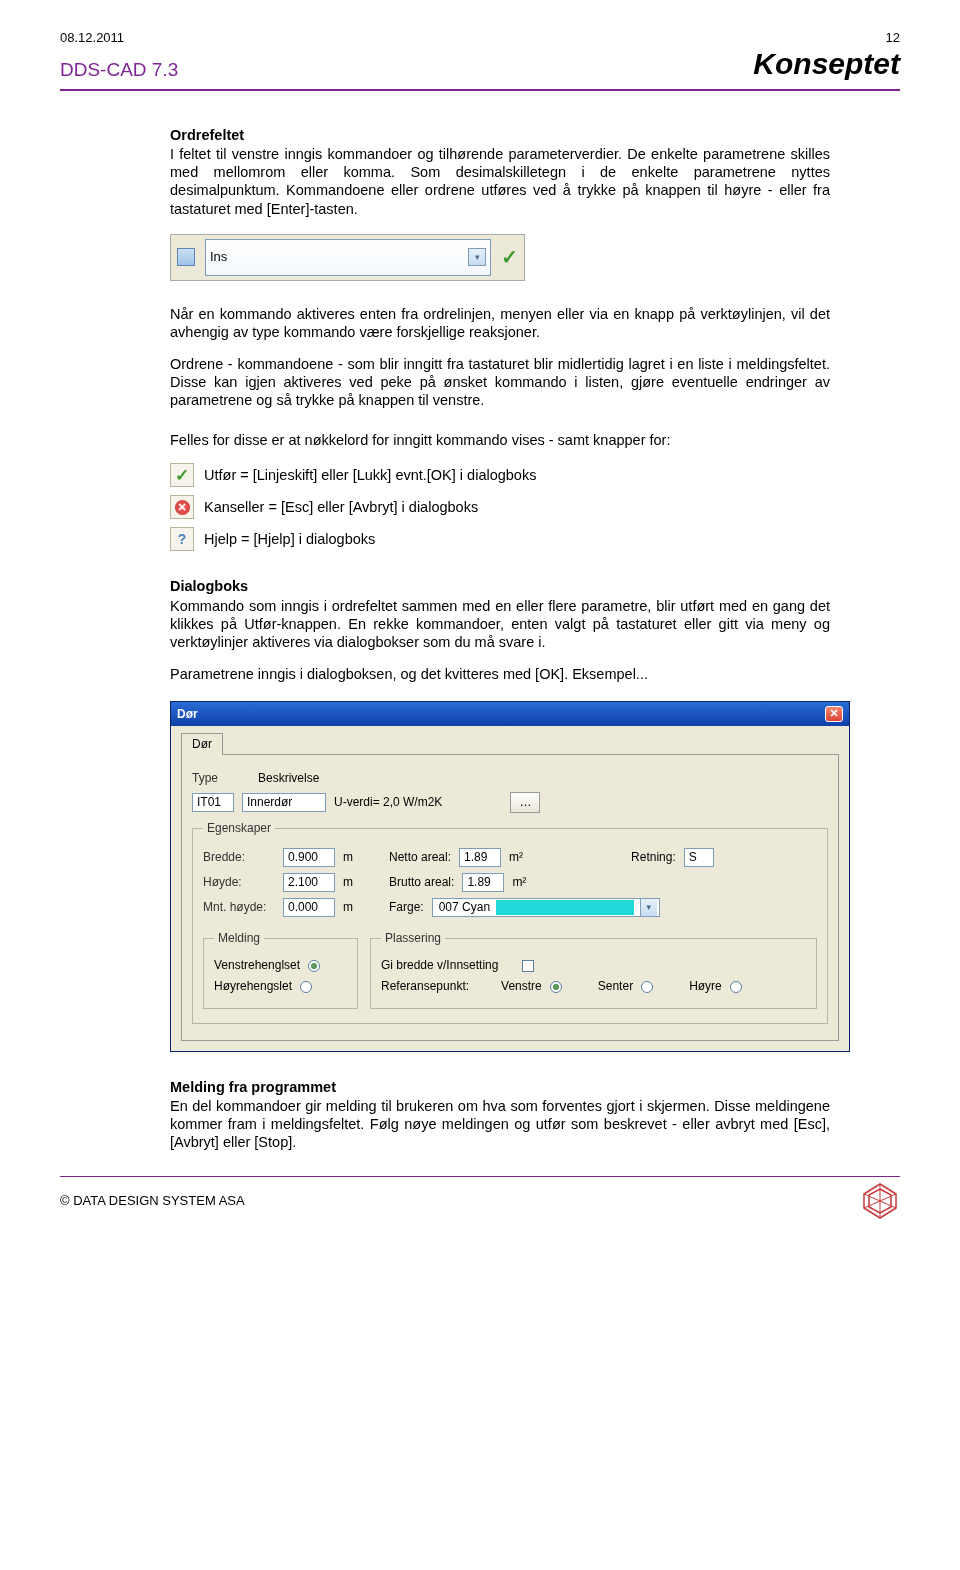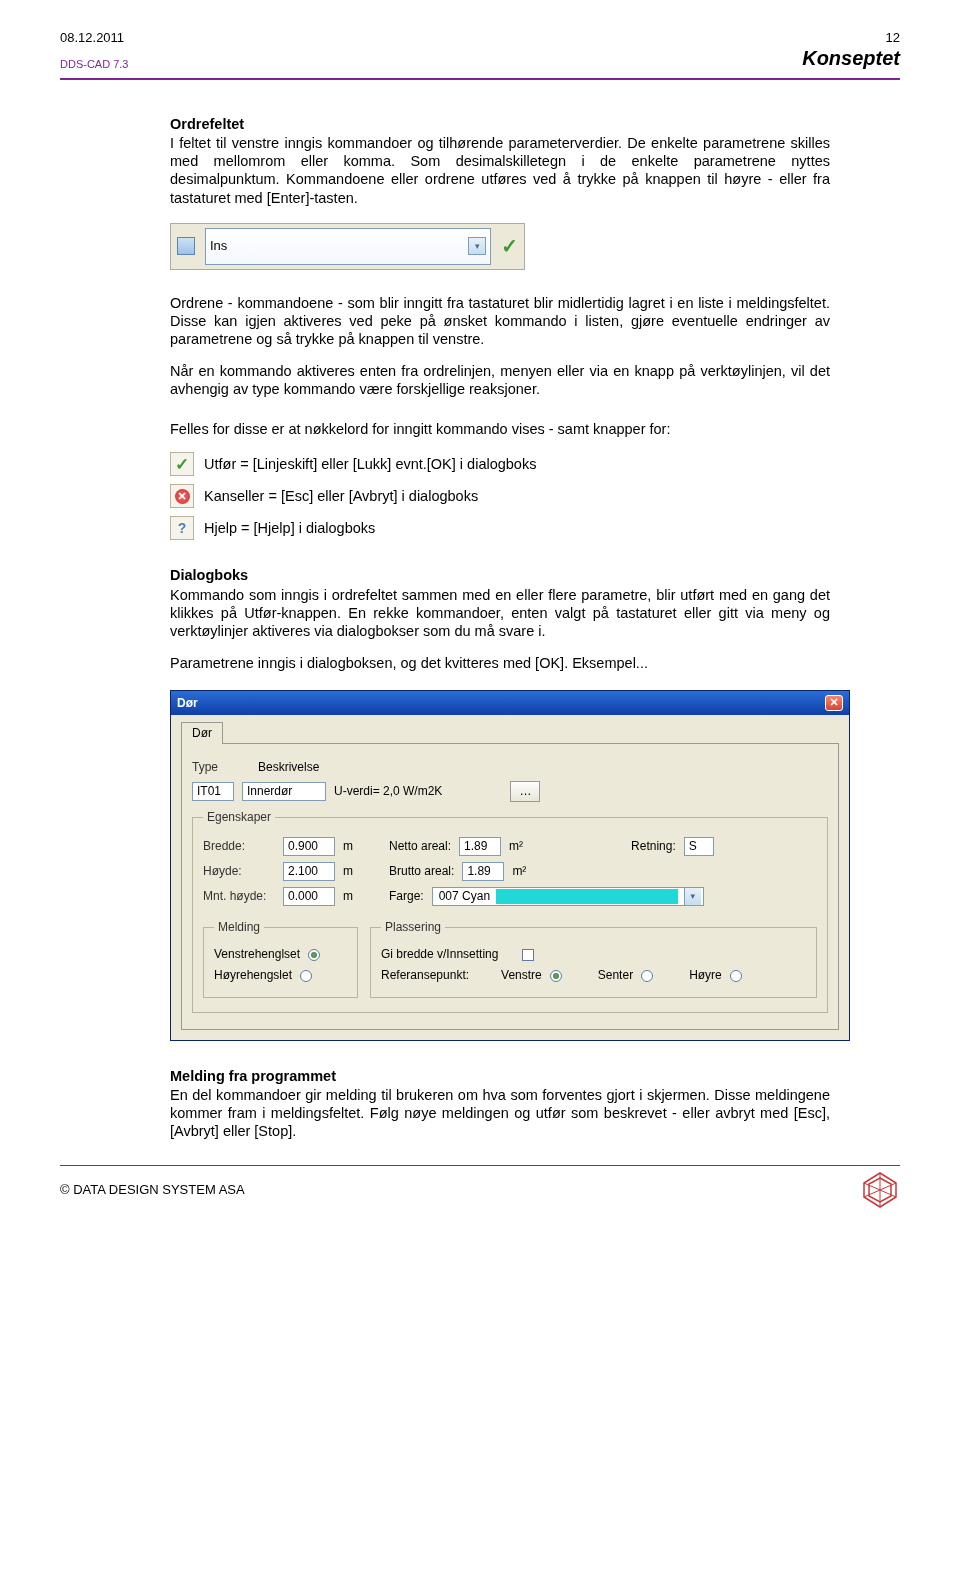--- a/index.html
+++ b/index.html
@@ -20,22 +20,22 @@
     margin-bottom: 2px;
   }
   .title-row {
     display: flex;
     justify-content: space-between;
     align-items: flex-end;
     border-bottom: 2px double #7e2496;
     padding-bottom: 8px;
     margin-bottom: 35px;
   }
-  .app-name { font-size: 11px; color: #7e2496; }
-  .page-title { font-size: 20px; font-style: italic; font-weight: bold; color: #000; }
+  .app-name { font-size: 19px; color: #7e2496; }
+  .page-title { font-size: 30px; font-style: italic; font-weight: bold; color: #000; }
   .content {
     padding: 0 70px 0 110px;
     font-size: 14.5px;
     color: #000;
     line-height: 1.25;
   }
   .section-title { font-weight: bold; margin-top: 26px; }
   .justify { text-align: justify; }
   p { margin: 1px 0 14px 0; }
 
@@ -171,21 +171,21 @@
     flex: 1; height: 15px;
     background: #20d8d8;
     margin-left: 6px;
   }
   .color-field {
     display:flex;align-items:center;
     border: 1px solid #7e9db9;
     background: #fff;
     padding: 2px 2px 2px 6px;
     height: 19px;
-    width: 272px;
+    width: 228px;
   }
   .dd-arrow {
     width: 17px; height: 17px;
     border-left: 1px solid #7e9db9;
     background: linear-gradient(#e7f0f8,#c6dcf1);
     display:flex;align-items:center;justify-content:center;
     font-size:9px;color:#46688c;
     margin-left: 6px;
   }
   .dialog-buttons {
@@ -231,22 +231,22 @@
 
     <div class="cmd-bar">
       <div class="cmd-icon-doc"></div>
       <div class="cmd-input">
         <span>Ins</span>
         <span class="cmd-dropdown">▾</span>
       </div>
       <span class="cmd-check">✓</span>
     </div>
 
+    <p class="justify">Når en kommando aktiveres enten fra ordrelinjen, menyen eller via en knapp på verktøylinjen, vil det avhengig av type kommando være forskjellige reaksjoner.</p>
     <p class="justify">Ordrene - kommandoene - som blir inngitt fra tastaturet blir midlertidig lagret i en liste i meldingsfeltet. Disse kan igjen aktiveres ved peke på ønsket kommando i listen, gjøre eventuelle endringer av parametrene og så trykke på knappen til venstre.</p>
-    <p class="justify">Når en kommando aktiveres enten fra ordrelinjen, menyen eller via en knapp på verktøylinjen, vil det avhengig av type kommando være forskjellige reaksjoner.</p>
 
     <p style="margin-top:22px">Felles for disse er at nøkkelord for inngitt kommando vises - samt knapper for:</p>
 
     <div class="icon-line">
       <div class="small-btn">
           <span class="check-green">✓</span>
         </div>
       <span>Utfør = [Linjeskift] eller [Lukk] evnt.[OK] i dialogboks</span>
     </div>
     <div class="icon-line">

